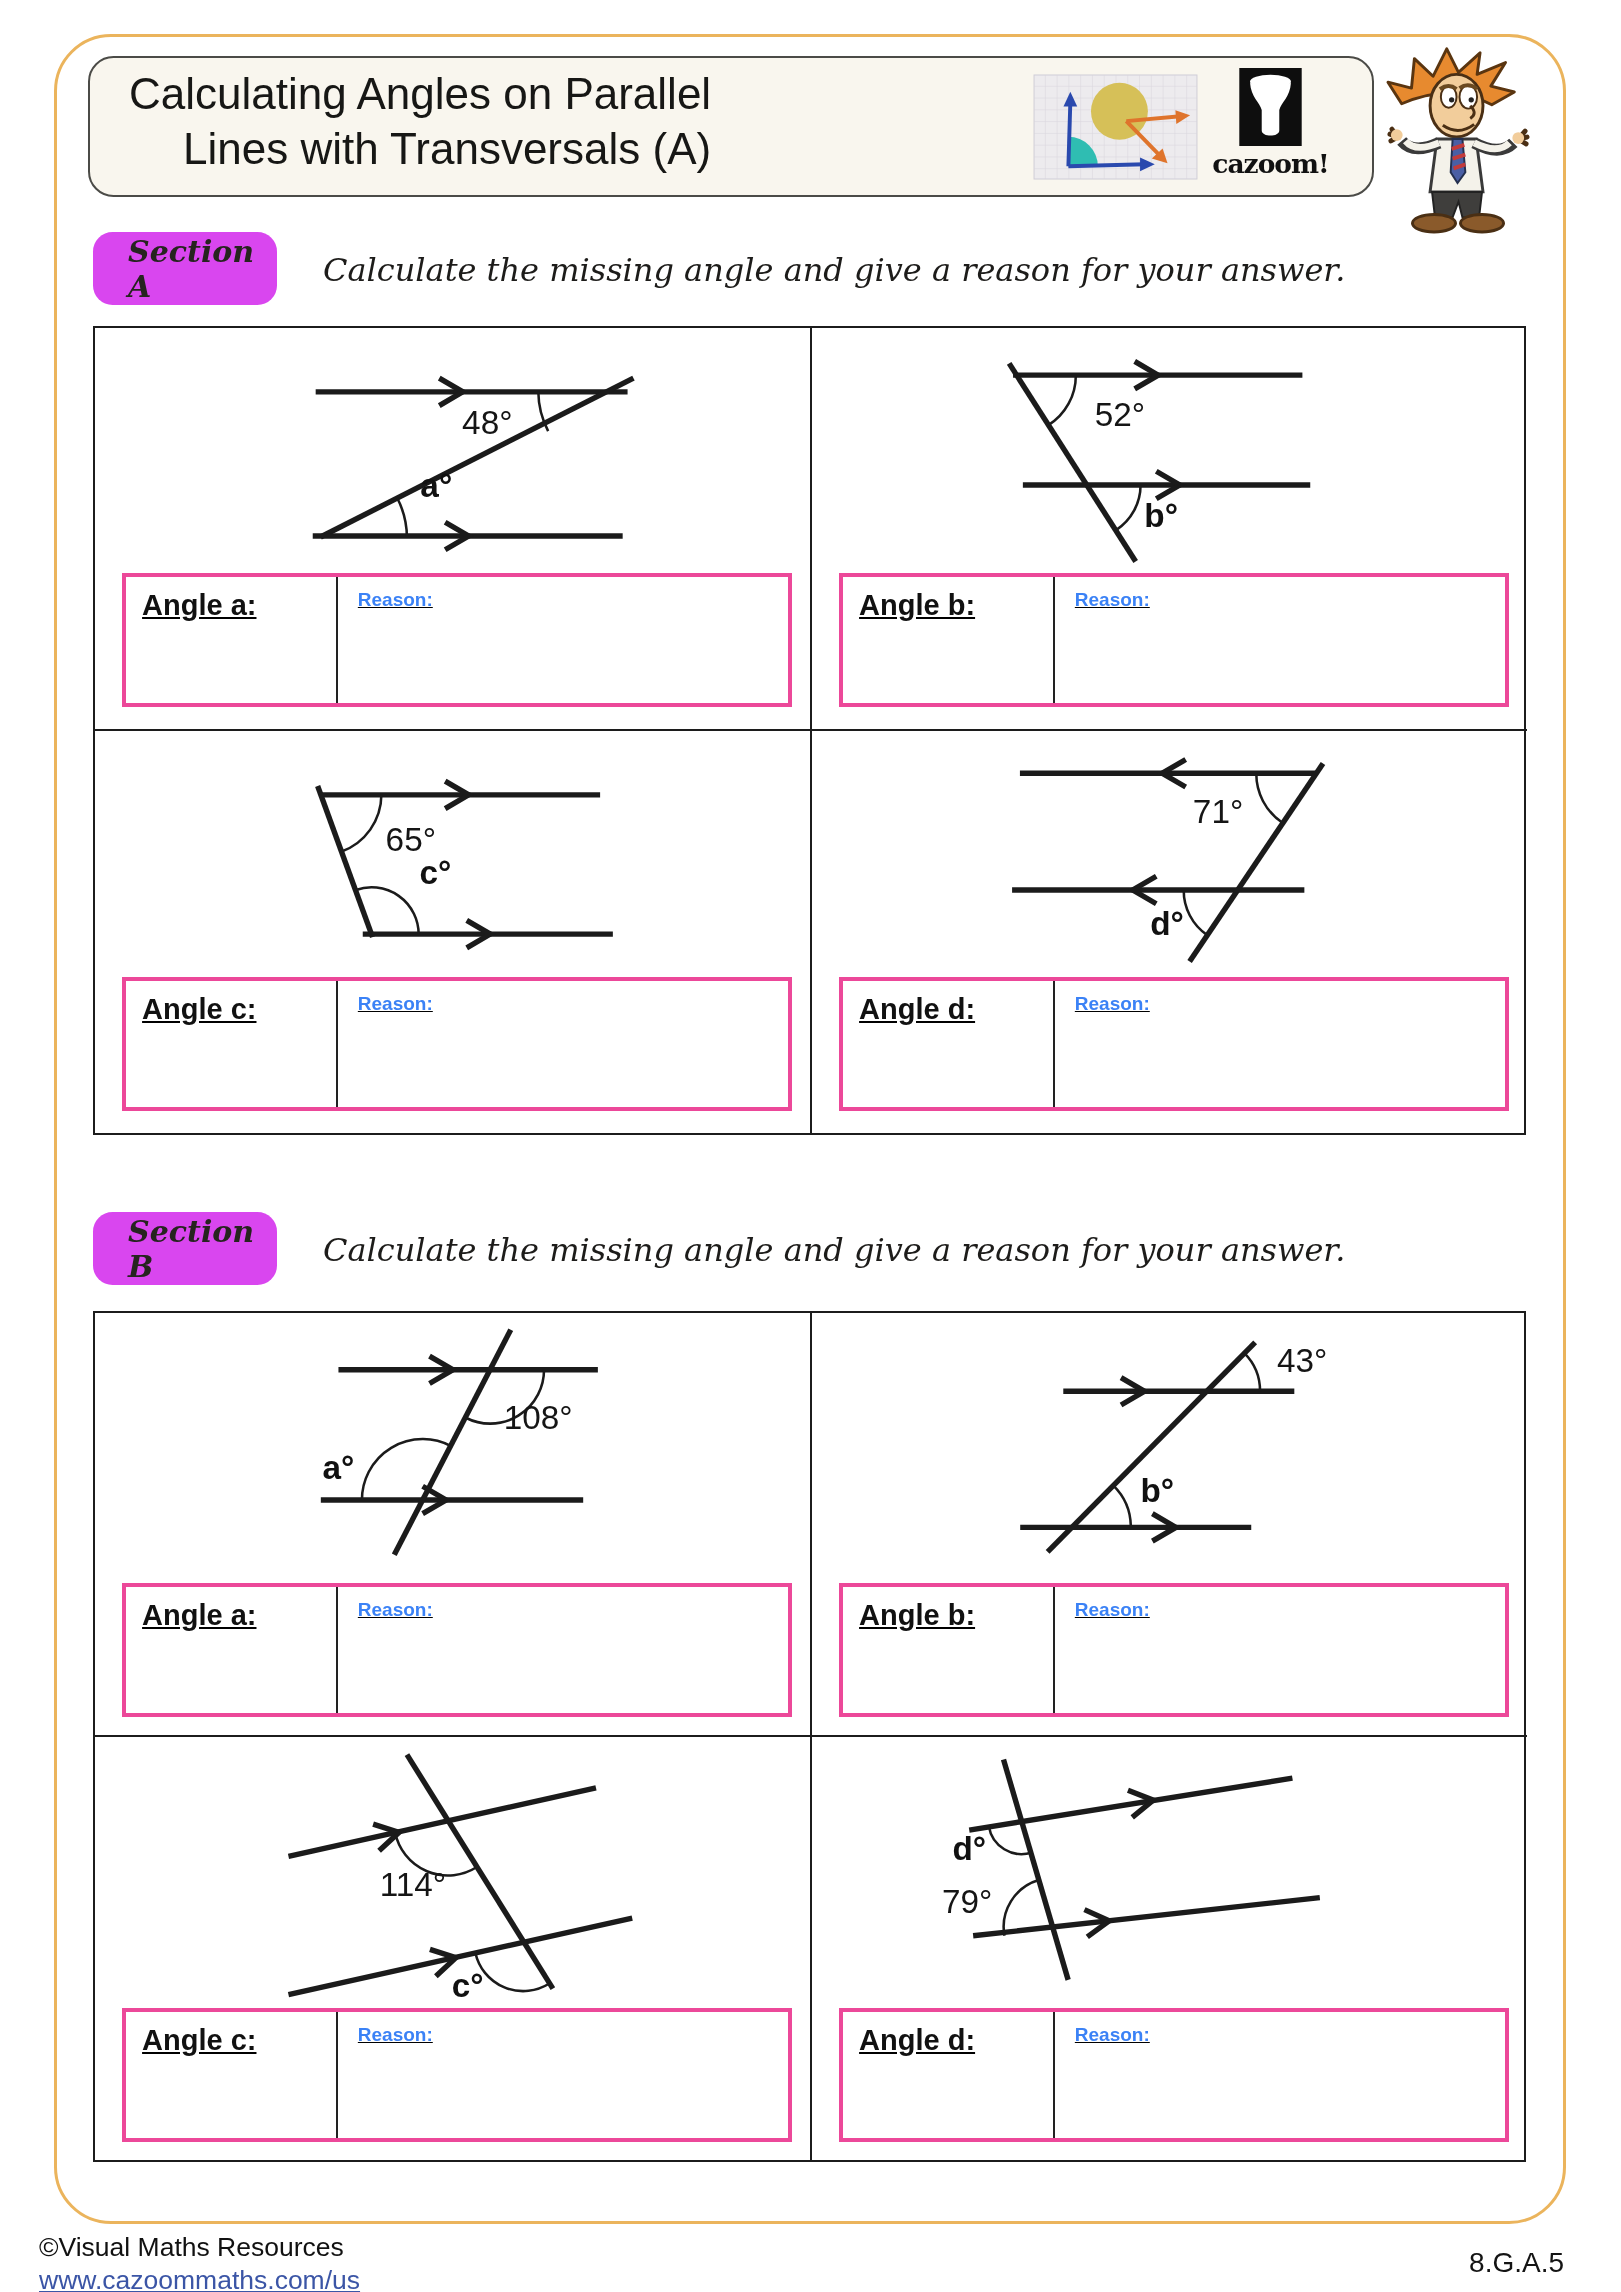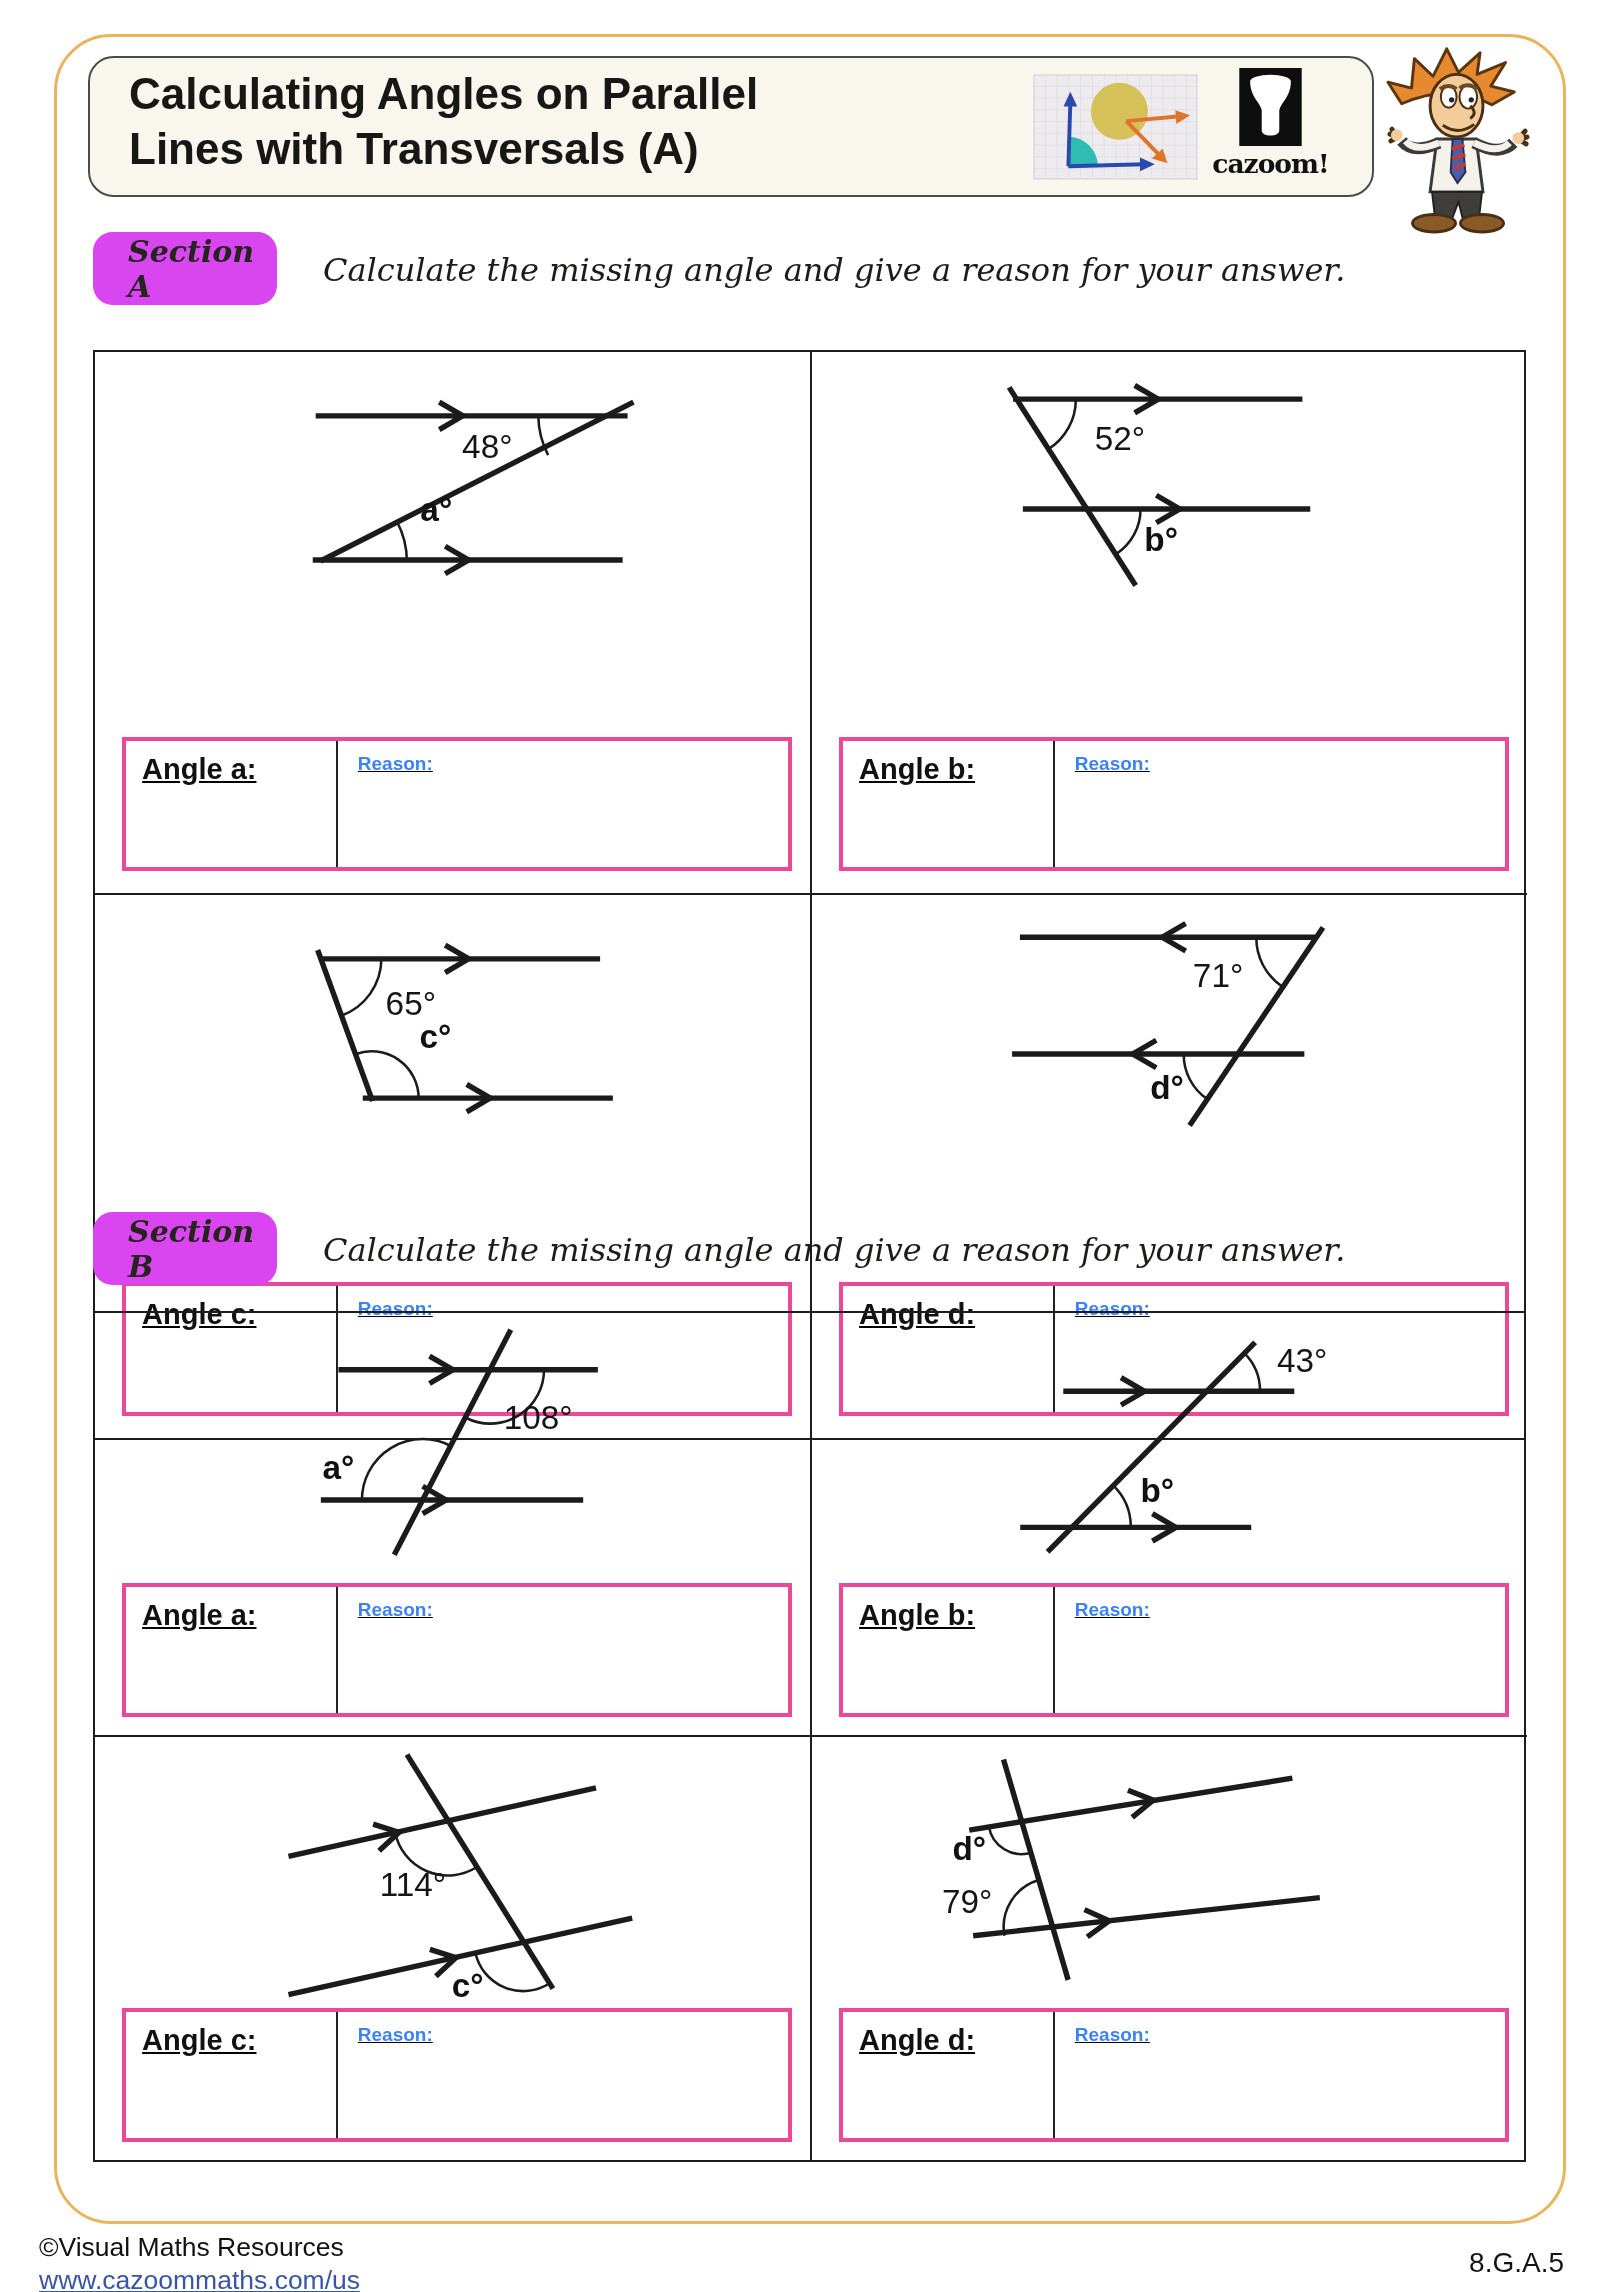--- a/index.html
+++ b/index.html
@@ -4,40 +4,40 @@
 <style>
   html,body{margin:0;padding:0;background:#ffffff;}
   .page{position:relative;width:1621px;height:2293px;background:#ffffff;
         font-family:"Liberation Sans",sans-serif;overflow:hidden;}
   .border-frame{position:absolute;left:54px;top:34px;width:1506px;height:2184px;
         border:3.9px solid #ebb45c;border-radius:57px;}
 
   
   .title-box{position:absolute;left:88px;top:56px;width:1286px;height:141px;
         border:2.9px solid #4b4b47;border-radius:25.5px;background:#f9f6ee;box-sizing:border-box;}
-  .page-title{position:absolute;left:39px;top:7.8px;font-size:44px;font-weight:bold;
-        color:#171715;line-height:1.26;}
+  .page-title{position:absolute;left:39px;top:7.8px;font-size:44px;font-weight:normal;
+        color:#171715;line-height:1.26;text-align:right;}
   .logo-graphic{position:absolute;right:174px;top:15.7px;}
   .cazoom-block{position:absolute;right:35px;top:9.8px;width:133px;text-align:center;}
   .cazoom-word{font-family:"DejaVu Serif",serif;font-weight:bold;font-size:26.5px;
         color:#111;letter-spacing:-1px;margin-top:-2px;}
   .mascot{position:absolute;left:1380px;top:43px;}
 
   
   .section-label{position:absolute;left:93px;width:184px;height:73px;background:#d946ef;
         border-radius:19.6px;font-family:"DejaVu Serif",serif;font-style:italic;font-weight:bold;
         font-size:30px;color:#26241f;display:flex;align-items:center;padding-left:35px;
         box-sizing:border-box;}
   .instruction{position:absolute;left:323px;font-family:"DejaVu Serif",serif;font-style:italic;
         font-size:32px;color:#1d1c1a;}
 
   
   .grid{position:absolute;left:93px;width:1433px;border:2px solid #1c1c1c;
         display:grid;grid-template-columns:1fr 1fr;box-sizing:border-box;}
-  .grid-a{top:326px;height:1090px;grid-template-rows:1fr 1fr;margin-top:24px;}
+  .grid-a{top:326px;height:809px;grid-template-rows:1fr 1fr;}
   .grid-b{top:1311px;height:851px;grid-template-rows:1fr 1fr;}
   .cell{position:relative;box-sizing:border-box;border-right:2px solid #1c1c1c;
         border-bottom:2px solid #1c1c1c;}
   .cell.rightcol{border-right:none;}
   .cell.bottomrow{border-bottom:none;}
   .diagram{display:block;}
   .answer-table{position:absolute;left:27.4px;right:17.6px;bottom:21.6px;height:134px;
         border:4px solid #ec4899;display:flex;background:#fff;box-sizing:border-box;text-decoration:underline;}
   .grid-b .answer-table{bottom:17.6px;}
   .answer-angle{width:32%;border-right:2px solid #222;box-sizing:border-box;

